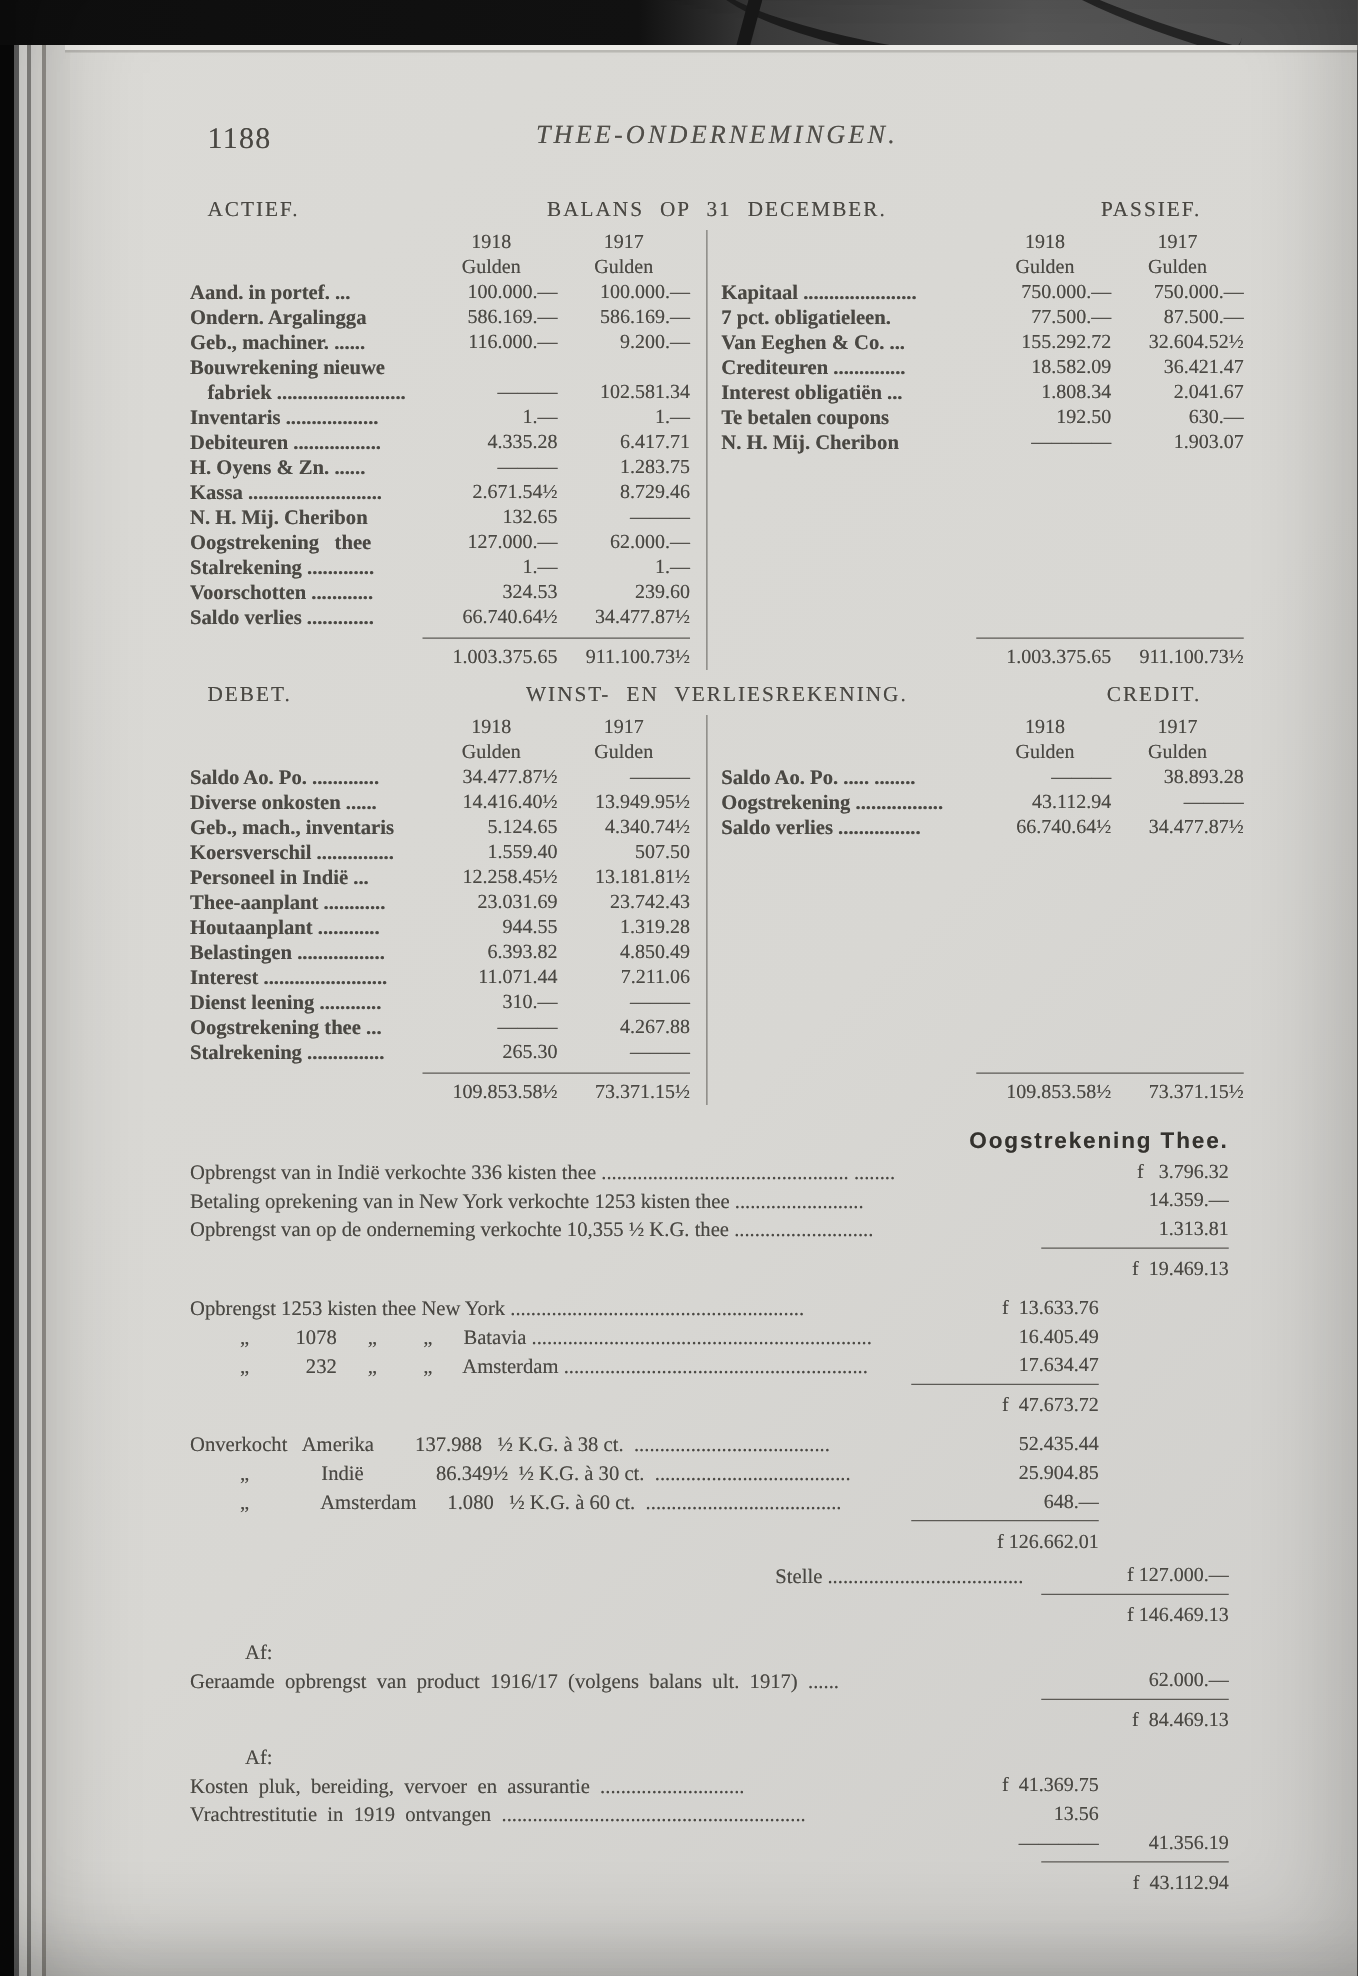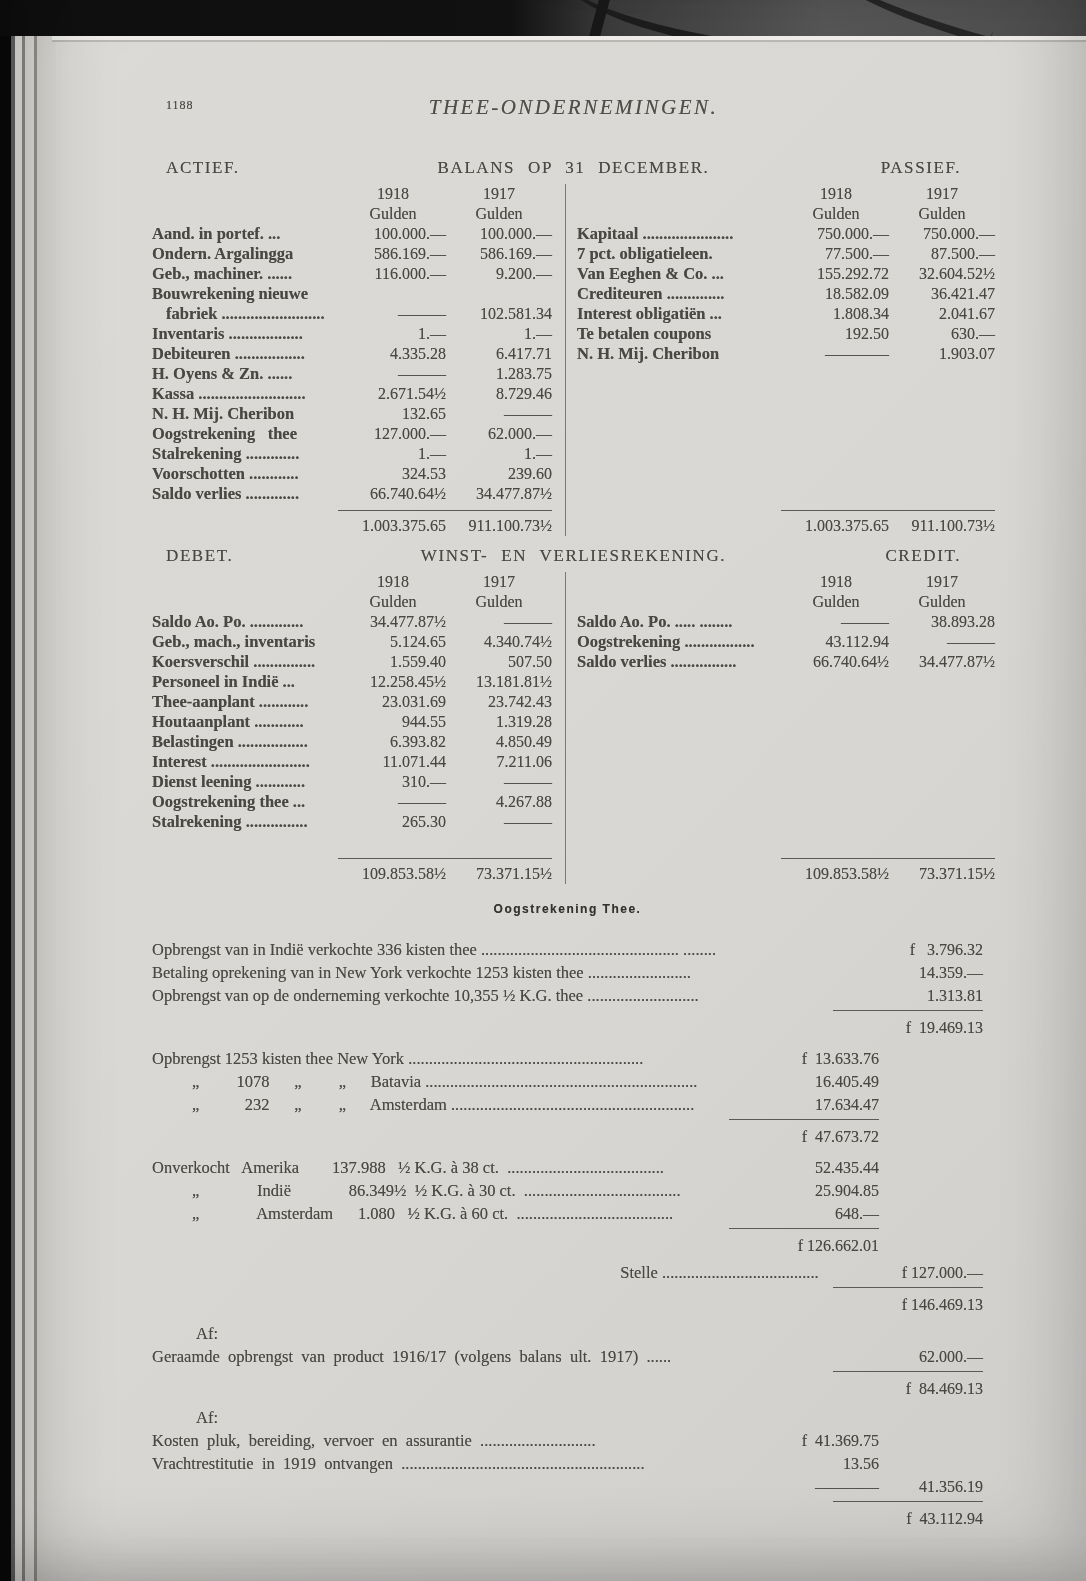--- a/index.html
+++ b/index.html
@@ -27,21 +27,21 @@
       #0b0b0b 0px,#0b0b0b 11px,
       #6b6b6b 11px,#6b6b6b 15px,
       #ecebe7 15px,#ecebe7 22px,
       #8e8d89 22px,#8e8d89 25px,
       #e2e1dd 25px,#e2e1dd 34px,
       #98958f 34px,#98958f 37px,
       #d8d7d3 37px,#d8d7d3 56px);}
   
   .content{position:absolute;left:152px;top:0;width:843px;z-index:3;color:#4a4843;
     text-shadow:0 0 .5px rgba(74,72,67,.55);}
-  .pageno{position:absolute;left:14px;top:98px;font-size:12px;letter-spacing:1px;text-align:center;}
+  .pageno{position:absolute;left:14px;top:98px;font-size:24px;letter-spacing:1px;text-align:center;}
   .booktitle{position:absolute;left:0;right:0;top:95px;text-align:center;font-style:italic;
     font-size:21px;letter-spacing:2.5px;color:#504e49;}
   .sec-head{position:absolute;left:0;right:0;font-size:17px;letter-spacing:1.6px;}
   .sec-head .hl{position:absolute;left:14px;top:0;}
   .sec-head .hc{position:absolute;left:0;right:0;top:0;text-align:center;word-spacing:7px;}
   .sec-head .hr{position:absolute;right:34px;top:0;margin-left:47px;}
   #bal-head{top:158px;} #pl-head{top:546px;}
   
   .ledger{position:absolute;left:0;display:flex;width:843px;}
   #bal-table{top:184px;height:352px;} #pl-table{top:572px;height:312px;}
@@ -50,22 +50,22 @@
   .half.r{flex:1;padding-left:8px;}
   .gutter{width:1px;background:#7b7974;margin:0 3px;}
   .trow{display:flex;line-height:20px;font-size:16.5px;white-space:pre;}
   .lbl{flex:1;overflow:hidden;font-weight:bold;}
   .v{width:106px;text-align:right;font-size:16px;flex:none;}
   .v.c{text-align:center;}
   .tot{margin-top:auto;}
   .trule{width:214px;margin-left:auto;border-top:1.4px solid #5c5a55;margin-bottom:5px;}
   
   .oogst{position:absolute;top:902px;left:0;width:843px;padding-right:12px;box-sizing:border-box;}
-  .otitle{text-align:center;font-family:"Liberation Sans","DejaVu Sans",sans-serif;font-weight:bold;
-    font-size:12px;letter-spacing:1.5px;color:#34322e;margin-bottom:22px;}
+  .otitle{text-align:right;font-family:"Liberation Sans","DejaVu Sans",sans-serif;font-weight:bold;
+    font-size:18px;letter-spacing:1.5px;color:#34322e;margin-bottom:3px;}
   .orow{display:flex;line-height:23px;font-size:16.5px;white-space:pre;}
   .olbl{flex:1;overflow:hidden;}
   .ova{width:108px;text-align:right;font-size:16px;flex:none;}
   .ovb{width:104px;text-align:right;font-size:16px;flex:none;}
   .orule{border-top:1.4px solid #5c5a55;height:0;margin:3px 0 5px;width:150px;margin-left:auto;}
   .orule.ra{margin-right:104px;}
   .orule.rb{margin-right:0;}
 </style>
 </head>
 <body>
@@ -159,20 +159,21 @@
           <span class="lbl"></span>
           <span class="v c">1918</span>
           <span class="v c">1917</span>
         </div>
         <div class="trow">
           <span class="lbl"></span>
           <span class="v c">Gulden</span>
           <span class="v c">Gulden</span>
         </div>
       <div class="trow"><span class="lbl">Saldo Ao. Po. .............</span><span class="v">34.477.87½</span><span class="v">———</span></div>
+          <div class="trow"><span class="lbl">Diverse onkosten ......</span><span class="v">14.416.40½</span><span class="v">13.949.95½</span></div>
           <div class="trow"><span class="lbl">Geb., mach., inventaris</span><span class="v">5.124.65</span><span class="v">4.340.74½</span></div>
           <div class="trow"><span class="lbl">Koersverschil ...............</span><span class="v">1.559.40</span><span class="v">507.50</span></div>
           <div class="trow"><span class="lbl">Personeel in Indië ...</span><span class="v">12.258.45½</span><span class="v">13.181.81½</span></div>
           <div class="trow"><span class="lbl">Thee-aanplant ............</span><span class="v">23.031.69</span><span class="v">23.742.43</span></div>
           <div class="trow"><span class="lbl">Houtaanplant ............</span><span class="v">944.55</span><span class="v">1.319.28</span></div>
           <div class="trow"><span class="lbl">Belastingen .................</span><span class="v">6.393.82</span><span class="v">4.850.49</span></div>
           <div class="trow"><span class="lbl">Interest ........................</span><span class="v">11.071.44</span><span class="v">7.211.06</span></div>
           <div class="trow"><span class="lbl">Dienst leening ............</span><span class="v">310.—</span><span class="v">———</span></div>
           <div class="trow"><span class="lbl">Oogstrekening thee ...</span><span class="v">———</span><span class="v">4.267.88</span></div>
           <div class="trow"><span class="lbl">Stalrekening ...............</span><span class="v">265.30</span><span class="v">———</span></div>

